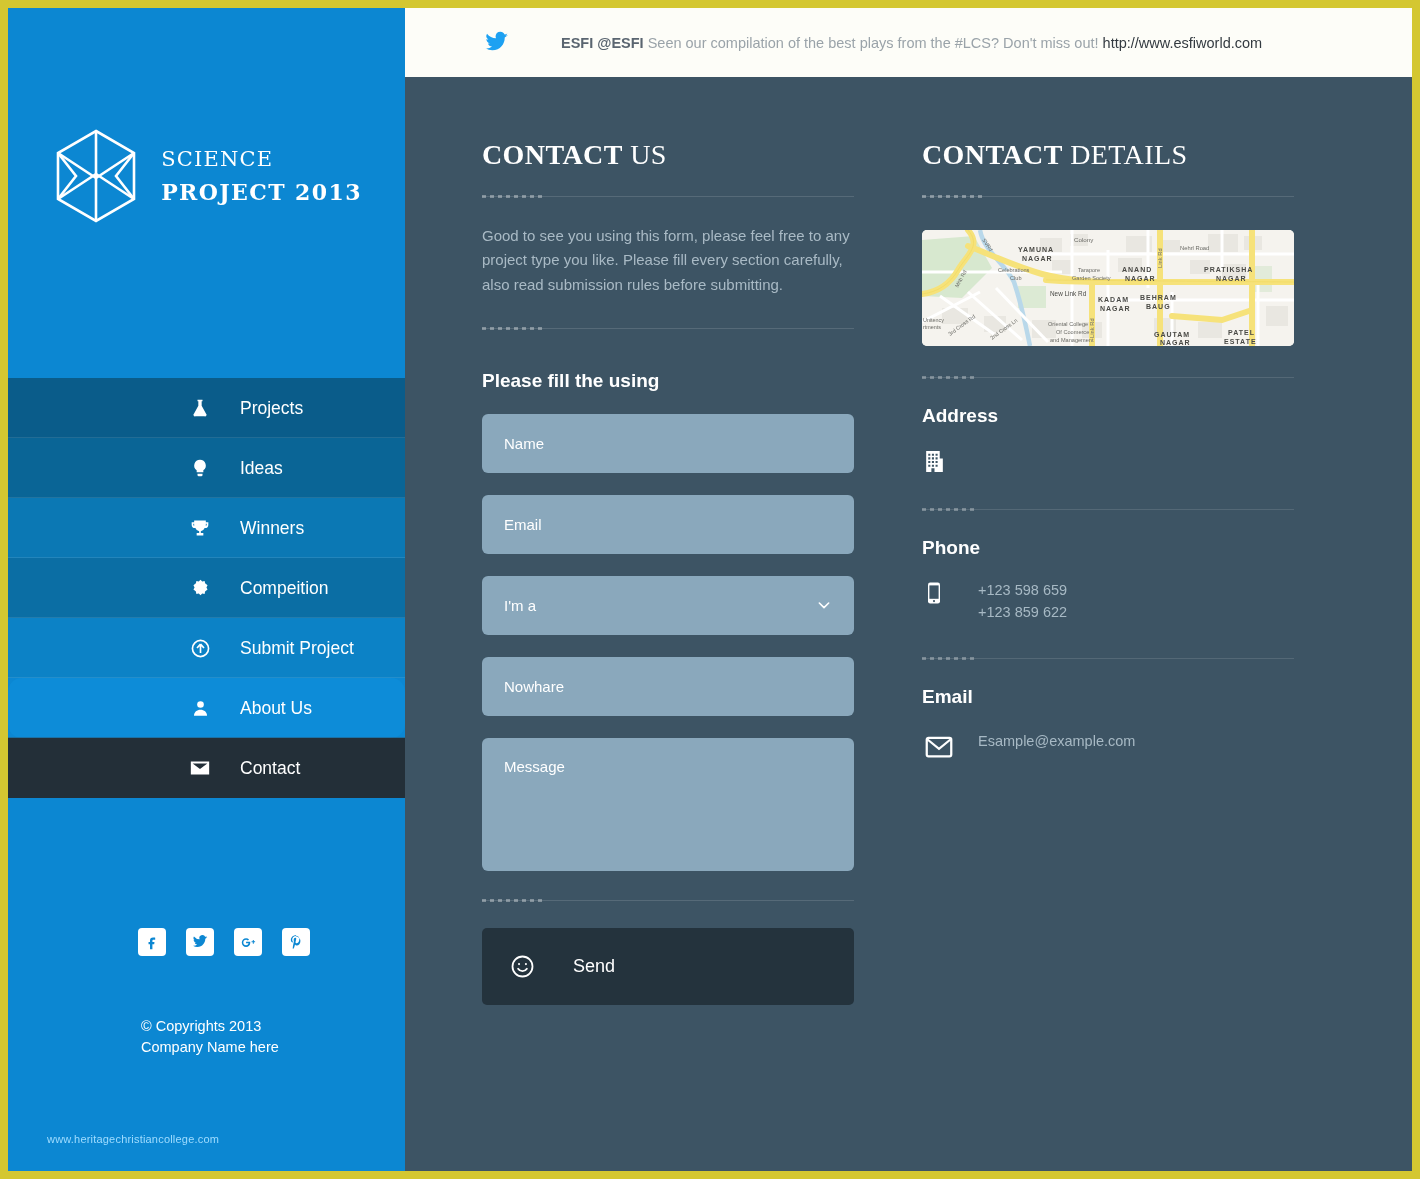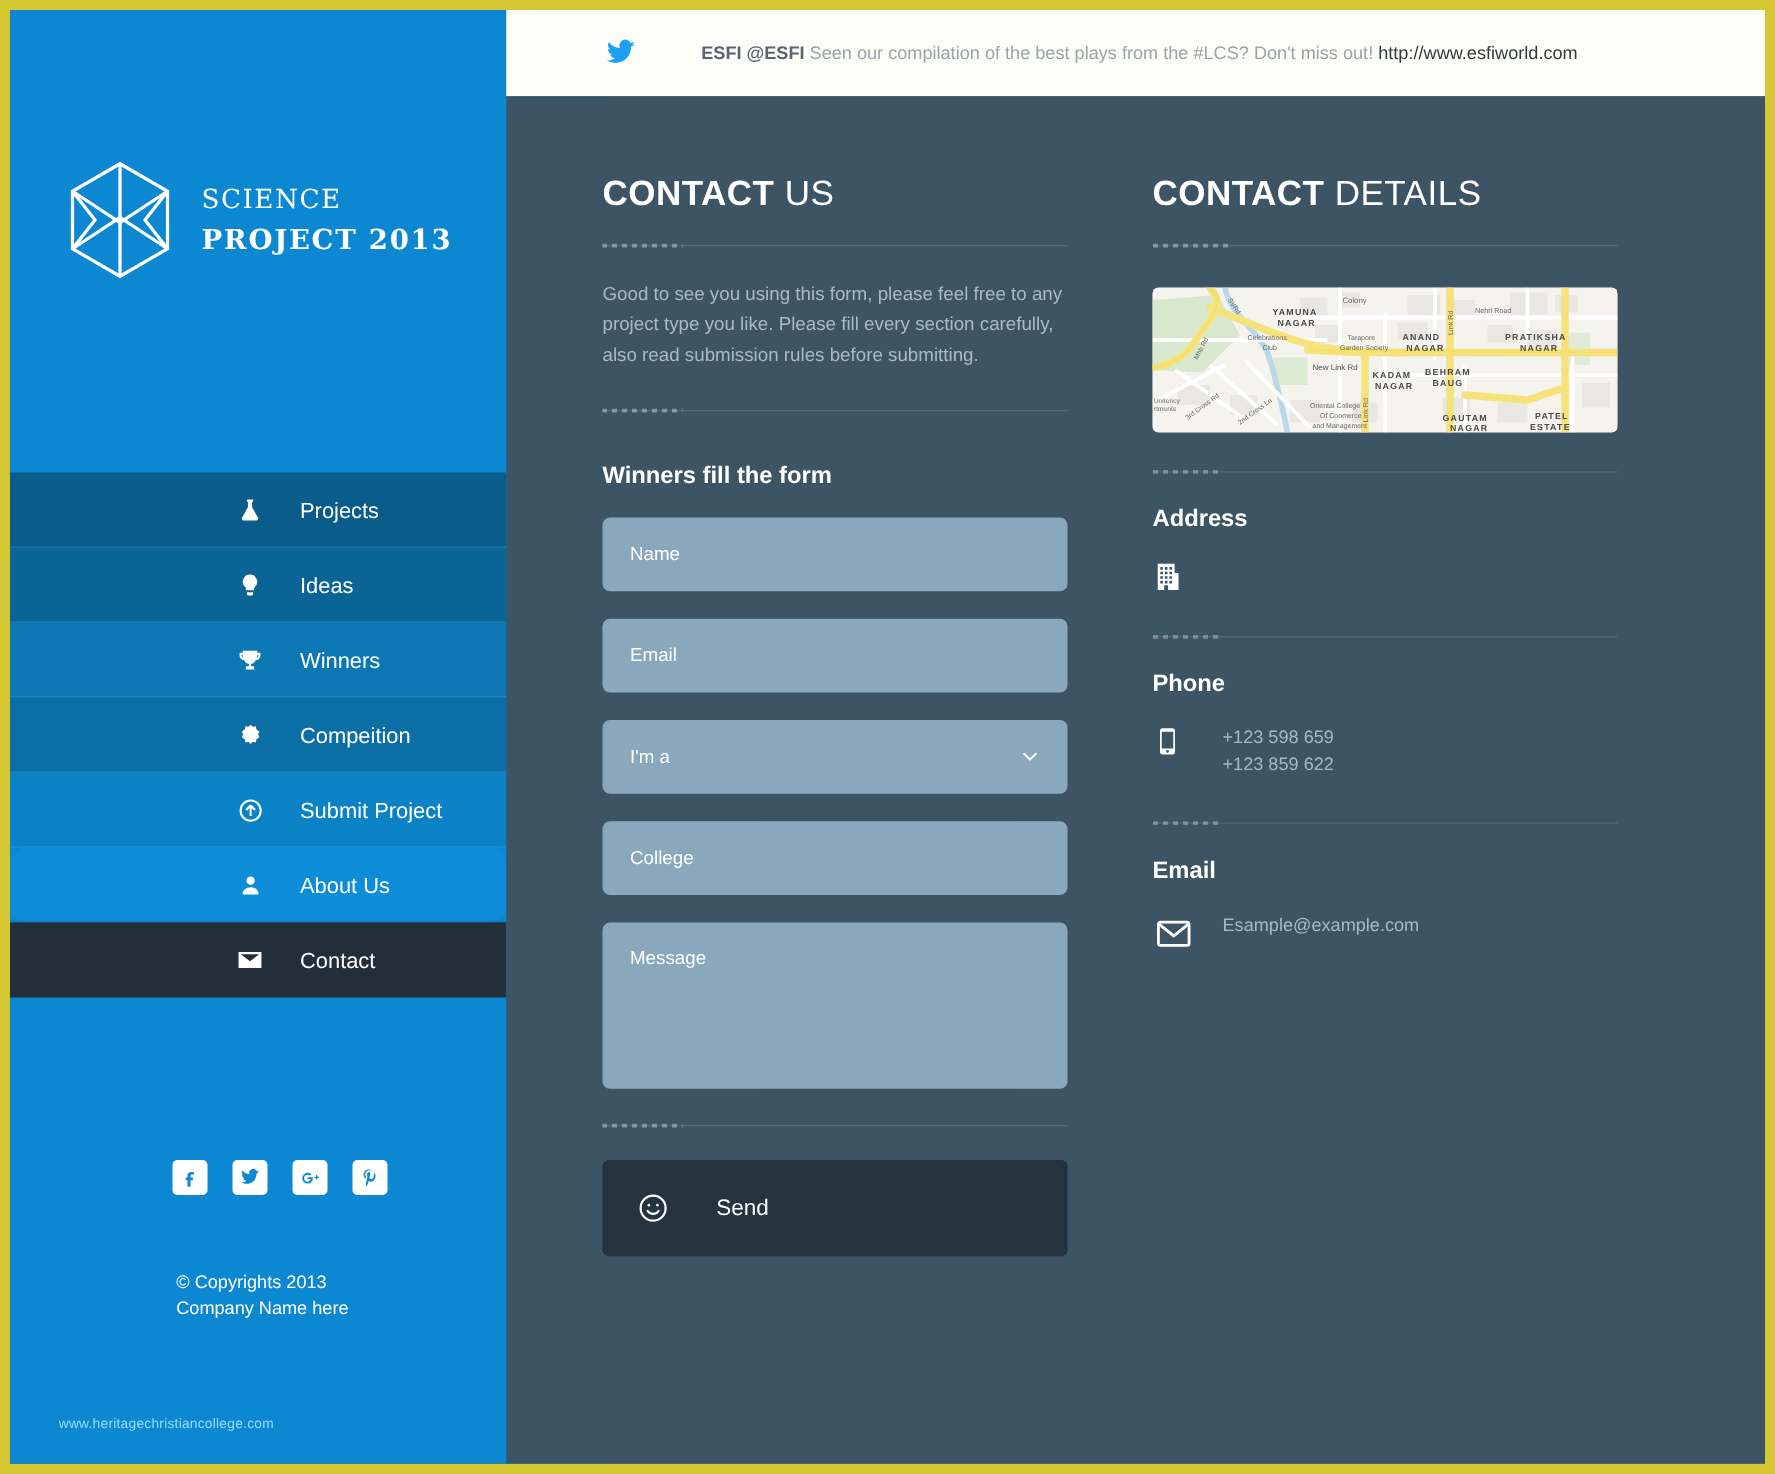--- a/index.html
+++ b/index.html
@@ -158,21 +158,21 @@
     position: absolute;
     left: 397px; top: 69px;
     width: 1007px; height: 1094px;
     background: #3d5464;
   }
 
   .col-form { position: absolute; left: 77px; top: 0; width: 372px; }
   .col-details { position: absolute; left: 517px; top: 0; width: 372px; }
 
   .section-title {
-    font-family: Liberation Sans, sans-serif;
+    font-family: Liberation Serif, serif;
     font-size: 28px;
     color: #ffffff;
     letter-spacing: 0.4px;
     margin-top: 62px;
     white-space: nowrap;
   }
   .section-title b { font-weight: bold; }
   .section-title span { font-weight: normal; }
 
   .divider {
@@ -451,41 +451,41 @@
     <section class="col-form">
       <h1 class="section-title">
         <b>CONTACT</b><span> US</span>
       </h1>
       <div class="divider"></div>
 
       <p id="intro-text">Good to see you using this form, please feel free to any project type you like. Please fill every section carefully, also read submission rules before submitting.</p>
 
       <div class="divider" style="margin-top:30px"></div>
 
-      <h2 id="form-subtitle">Winners fill the form</h2>
+      <h2 id="form-subtitle">Please fill the using</h2>
 
       <div class="field">
         <span>Name</span>
       </div>
 
       <div class="field">
         <span>Email</span>
       </div>
 
       <div class="field select">
         <span>I'm a</span>
         <span class="chevron">
           <svg viewBox="0 0 24 24" width="16" height="16" fill="none" stroke="currentColor" stroke-width="2.4" stroke-linecap="round" stroke-linejoin="round">
             <polyline points="5,9 12,16 19,9"></polyline>
           </svg>
         </span>
       </div>
 
       <div class="field">
-        <span>College</span>
+        <span>Nowhare</span>
       </div>
 
       <div class="field textarea">
         <span>Message</span>
       </div>
 
       <div id="send-wrap">
         <div class="divider"></div>
         <div id="send-btn">
           <span id="send-icon">

